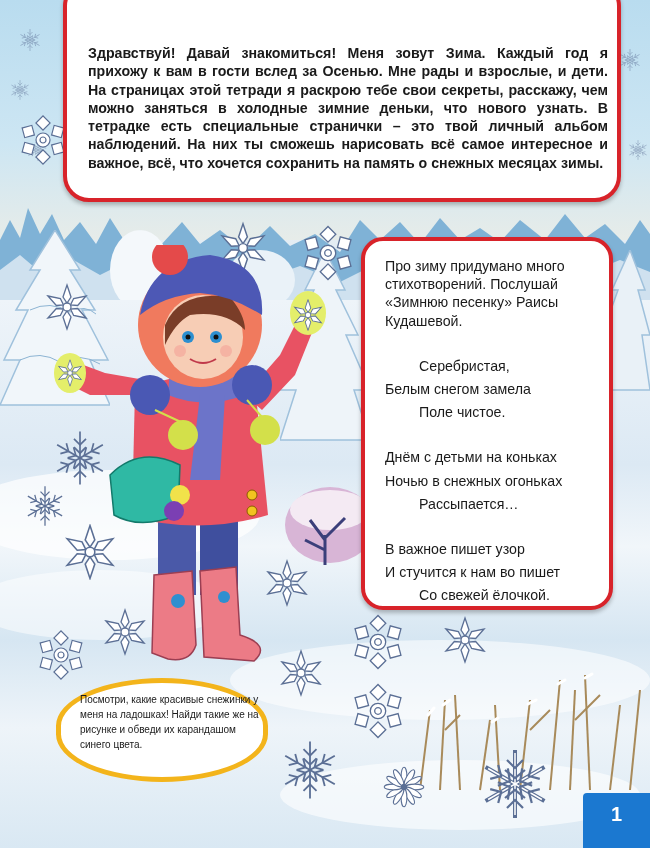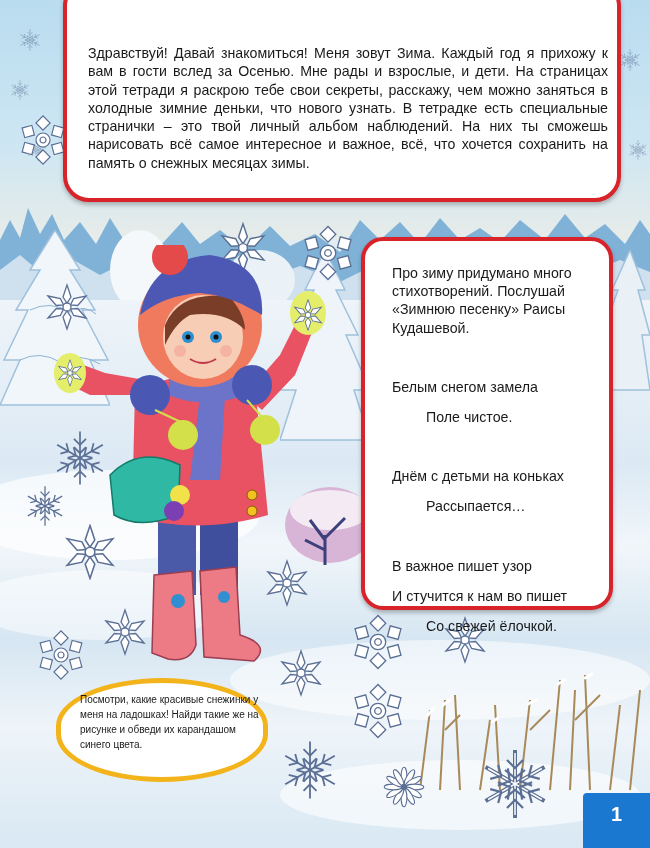--- a/index.html
+++ b/index.html
@@ -17,32 +17,32 @@
 
     .box-intro {
       position: absolute; left: 63px; top: -20px; width: 558px; height: 222px;
       background: #ffffff; border: 4px solid #d8232a; border-radius: 26px;
       box-shadow: 0 3px 4px rgba(0,0,0,0.25);
       box-sizing: border-box;
     }
     .intro-text {
       position: absolute; left: 88px; top: 44px; width: 520px;
       font-size: 14.2px; line-height: 18.3px; color: #1a1a1a;
-      text-align: justify; text-align-last: left;
+      text-align: justify; text-align-last: left; font-weight: bold;
     }
     .box-poem {
       position: absolute; left: 361px; top: 237px; width: 252px; height: 373px;
       background: #ffffff; border: 4px solid #d8232a; border-radius: 22px;
       box-shadow: 0 3px 4px rgba(0,0,0,0.25); box-sizing: border-box;
     }
     .poem-wrap {
       position: absolute; left: 380px; top: 252px; width: 228px;
       font-size: 14.2px; line-height: 18.2px; color: #1a1a1a;
     }
-    .poem-wrap p { margin: 12px; }
+    .poem-wrap p { margin: 5px; }
     .poem-wrap .gap { height: 17px; }
     .poem-wrap .indent { padding-left: 34px; }
 
     .box-tip {
       position: absolute; left: 56px; top: 678px; width: 212px; height: 104px;
       background: #ffffff; border: 5px solid #f3b41b; border-radius: 50% / 46%;
       box-sizing: border-box;
     }
     .tip-text {
       position: absolute; left: 80px; top: 692px; width: 180px;
@@ -441,24 +441,26 @@
   </svg>
 </div>
 
 <div class="box-intro"></div>
 <div class="intro-text">Здравствуй! Давай знакомиться! Меня зовут Зима. Каждый год я прихожу к вам в гости вслед за Осенью. Мне рады и взрослые, и дети. На страницах этой тетради я раскрою тебе свои секреты, расскажу, чем можно заняться в холодные зимние деньки, что нового узнать. В тетрадке есть специальные странички – это твой личный альбом наблюдений. На них ты сможешь нарисовать всё самое интересное и важное, всё, что хочется сохранить на память о снежных месяцах зимы.</div>
 
 <div class="box-poem"></div>
 <div class="poem-wrap">
   <p>Про зиму придумано много стихотворений. Послушай «Зимнюю песенку» Раисы Кудашевой.</p>
   <div class="gap"></div>
+  <p class="indent">Серебристая,</p>
   <p>Белым снегом замела</p>
   <p class="indent">Поле чистое.</p>
   <div class="gap"></div>
   <p>Днём с детьми на коньках</p>
+  <p>Ночью в снежных огоньках</p>
   <p class="indent">Рассыпается…</p>
   <div class="gap"></div>
   <p>В важное пишет узор</p>
   <p>И стучится к нам во пишет</p>
   <p class="indent">Со свежей ёлочкой.</p>
 </div>
 
 <div class="box-tip"></div>
 <div class="tip-text">Посмотри, какие красивые снежинки у меня на ладошках! Найди такие же на рисунке и обведи их карандашом синего цвета.</div>
 

